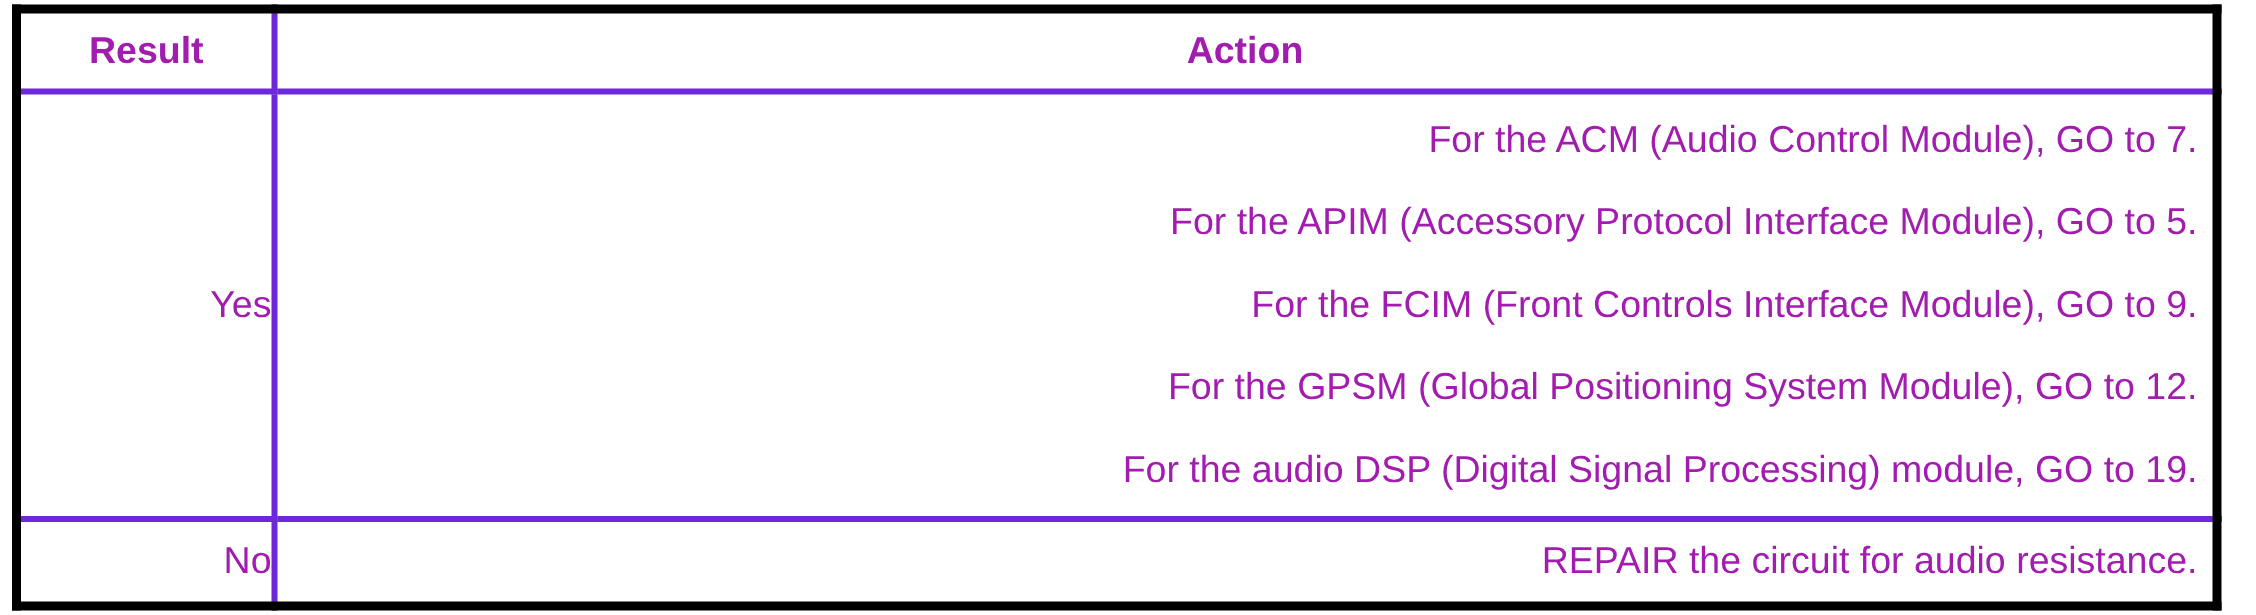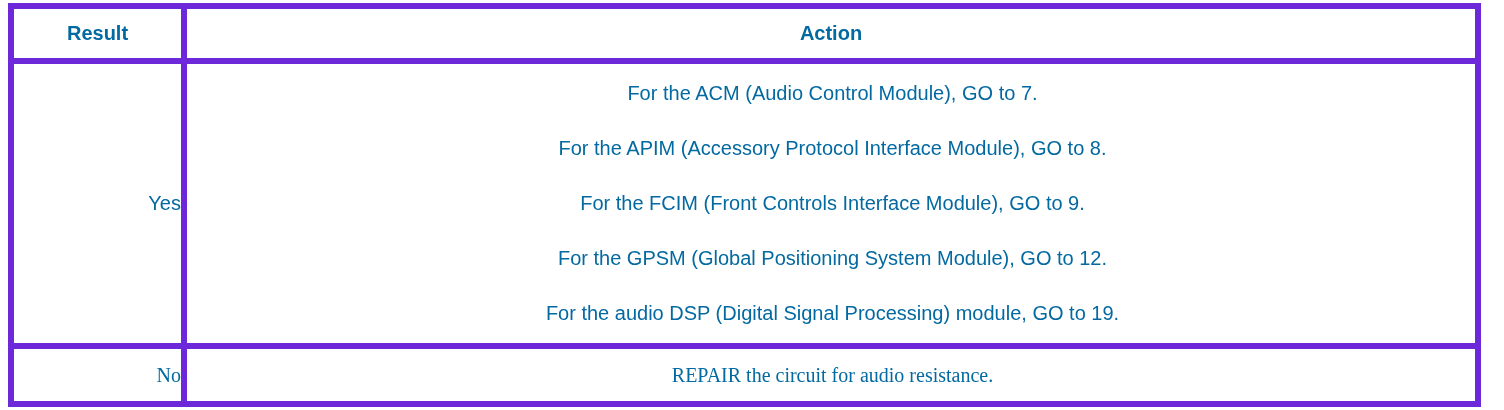--- a/index.html
+++ b/index.html
@@ -18,48 +18,47 @@
   table.result-action {
     border-collapse: collapse;
     table-layout: fixed;
     width: 1473px;
     height: 404px;
     background: #ffffff;
     border: 6px solid #000000;
   }
   table.result-action th,
   table.result-action td {
-    border: 6px solid #6d28d9;
-    font-size: 20px;
-    color: #0369a1;
+    border: 4px solid #6d28d9;
+    font-size: 25px;
+    color: #a21caf;
     background: #ffffff;
     vertical-align: middle;
   }
   th.col-result, td.cell-result {
     width: 167px;
   }
   tr.header-row {
     height: 55px;
   }
   tr.header-row th {
     font-weight: bold;
     text-align: center;
     padding: 0;
   }
   td.cell-result {
     text-align: right;
     padding: 0 0 0 12px;
   }
   td.cell-action {
-    text-align: center;
+    text-align: right;
     padding: 2px 10px 2px 13px;
   }
   tr.row-no {
     height: 58px;
-    font-family: Liberation Serif, serif;
   }
   td.cell-action p {
     margin: 0;
     line-height: 55px;
     white-space: nowrap;
   }
   tr.row-no td.cell-action p {
     line-height: normal;
   }
 </style>
@@ -71,21 +70,21 @@
     <tbody>
       <tr class="header-row">
         <th class="col-result">Result</th>
         <th class="col-action">Action</th>
       </tr>
 
       <tr class="row-yes">
         <td class="cell-result">Yes</td>
         <td class="cell-action">
           <p>For the ACM (Audio Control Module), GO to 7.</p>
-          <p>For the APIM (Accessory Protocol Interface Module), GO to 8.</p>
+          <p>For the APIM (Accessory Protocol Interface Module), GO to 5.</p>
           <p>For the FCIM (Front Controls Interface Module), GO to 9.</p>
           <p>For the GPSM (Global Positioning System Module), GO to 12.</p>
           <p>For the audio DSP (Digital Signal Processing) module, GO to 19.</p>
         </td>
       </tr>
 
       <tr class="row-no">
         <td class="cell-result">No</td>
         <td class="cell-action">
           <p>REPAIR the circuit for audio resistance.</p>

